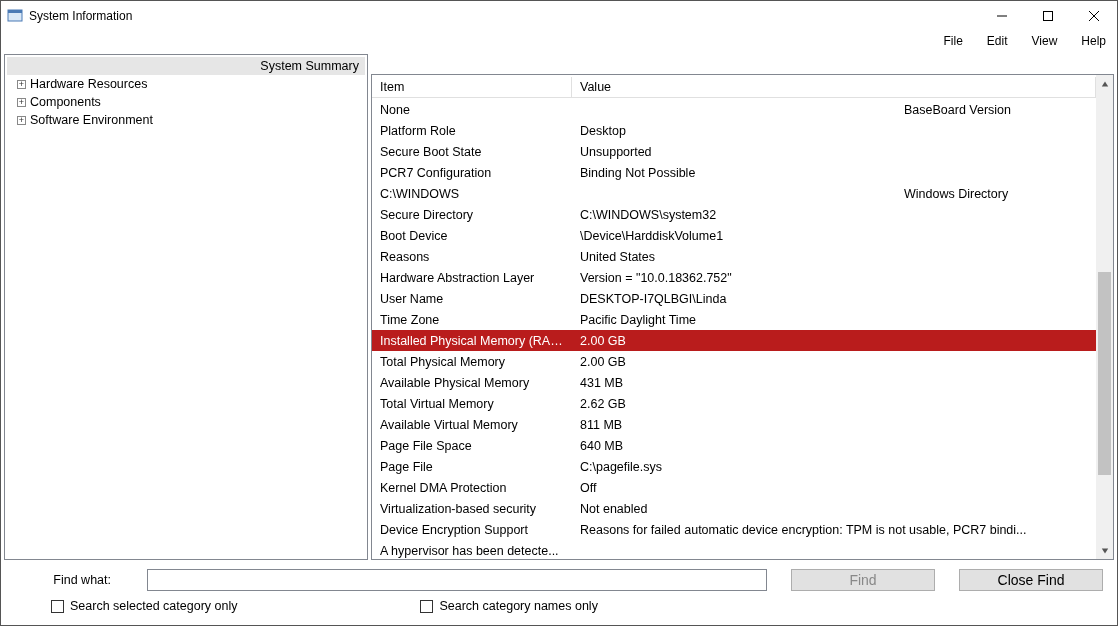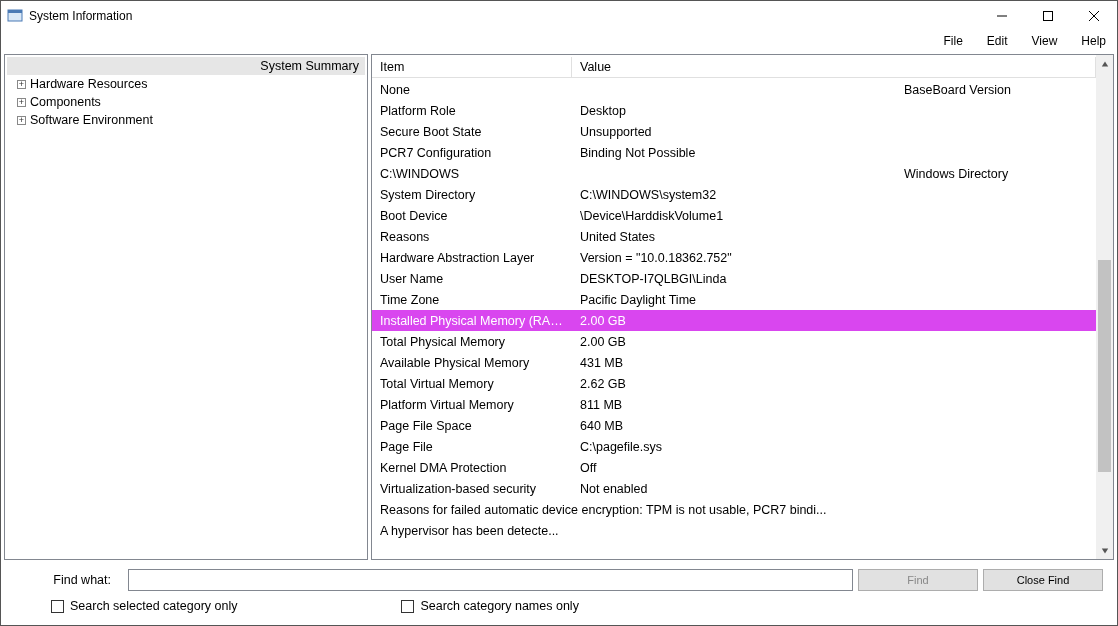--- a/index.html
+++ b/index.html
@@ -15,46 +15,46 @@
   
   .menubar { display: flex; align-items: center; height: 20px; padding: 0 4px; gap: 10px; justify-content: flex-end; }
   .menuitem { padding: 2px 7px; font-size: 12px; }
   
   .main { flex: 1; display: flex; border-top: 0; padding: 3px; gap: 3px; min-height: 0; }
   .pane-left { width: 364px; border: 1px solid #828790; padding: 2px 2px; overflow: hidden; }
   .tree { font-size: 12.5px; text-align: right; }
   .tree-root { background: #e6e6e6; padding: 2px 6px; }
   .tree-item { display: flex; align-items: center; padding: 2px 0 2px 10px; gap: 4px; }
   .expander { width: 9px; height: 9px; border: 1px solid #888; display: inline-flex; align-items: center; justify-content: center; font-size: 9px; line-height: 1; color: #333; }
-  .pane-right { flex: 1; border: 1px solid #828790; display: flex; min-width: 0; }
+  .pane-right { flex: 1; border: 1px solid #828790; display: flex; min-width: 0; margin-top: 20px; }
   .details { flex: 1; display: flex; flex-direction: column; min-width: 0; }
   .headerrow { display: flex; border-bottom: 0; height: 24px; align-items: center; }
   .headerrow .col { padding: 3px 8px; font-size: 12.5px; border-right: 1px solid #e0e0e0; border-bottom: 1px solid #e0e0e0; background: #fff; }
   .headerrow .col:last-child { border-right: 1px solid #e0e0e0; }
   .col-item { width: 200px; flex: 0 0 auto; }
   .col-value { flex: 1; min-width: 0; }
   .rows { flex: 1; overflow: hidden; }
   .row { display: flex; align-items: center; height: 21px; }
   .row .cell { padding: 0 8px; font-size: 12.5px; white-space: nowrap; overflow: hidden; text-overflow: ellipsis; }
   .row .cell-item { width: 200px; flex: 0 0 auto; }
   .row .cell-value { flex: 1; min-width: 0; }
-  .row.selected { background: #d946ef; color: #fff; }
+  .row.selected { background: #b91c1c; color: #fff; }
   .vscrollbar { width: 17px; background: #f0f0f0; display: flex; flex-direction: column; }
   .sb-btn { height: 17px; display: flex; align-items: center; justify-content: center; }
   .sb-btn svg { width: 8px; height: 8px; fill: #555; }
   .sb-track { flex: 1; position: relative; }
   .sb-thumb { position: absolute; left: 2px; right: 2px; top: 40%; height: 45%; background: #c2c2c2; border-radius: 0; }
   
   .footer { height: 62px; padding: 6px 14px 4px 14px; display: flex; flex-direction: column; gap: 8px; }
-  .findrow { display: flex; align-items: center; gap: 5px; justify-content: center; }
+  .findrow { display: flex; align-items: center; gap: 24px; justify-content: center; }
   .findlabel { width: 108px; text-align: right; padding-right: 12px; font-size: 12.5px; }
   .findinput { flex: 1; height: 22px; border: 1px solid #828790; padding: 2px 4px; font-size: 12.5px; }
-  .btn { width: 120px; height: 22px; border: 1px solid #adadad; background: #e1e1e1; font-size: 11px; display: flex; align-items: center; justify-content: center; }
+  .btn { width: 144px; height: 22px; border: 1px solid #adadad; background: #e1e1e1; font-size: 14px; display: flex; align-items: center; justify-content: center; }
   .btn.disabled { color: #888; }
-  .checkrow { display: flex; align-items: center; gap: 40px; padding-left: 36px; text-align: center; }
+  .checkrow { display: flex; align-items: center; gap: 59px; padding-left: 36px; text-align: center; }
   .check { display: flex; align-items: center; gap: 6px; font-size: 12.5px; }
   .checkbox { width: 13px; height: 13px; border: 1px solid #333; background: #fff; }
   .checkrow .col2 { margin-left: 124px; }
 </style>
 </head>
 <body>
 
 <div class="window">
 
   <div class="titlebar">
@@ -133,21 +133,21 @@
             </div>
             <div class="row">
               <div class="cell cell-item">PCR7 Configuration</div>
               <div class="cell cell-value">Binding Not Possible</div>
             </div>
             <div class="row">
               <div class="cell cell-value">C:\WINDOWS</div>
               <div class="cell cell-item">Windows Directory</div>
             </div>
             <div class="row">
-              <div class="cell cell-item">System Directory</div>
+              <div class="cell cell-item">Secure Directory</div>
               <div class="cell cell-value">C:\WINDOWS\system32</div>
             </div>
             <div class="row">
               <div class="cell cell-item">Boot Device</div>
               <div class="cell cell-value">\Device\HarddiskVolume1</div>
             </div>
             <div class="row">
               <div class="cell cell-item">Reasons</div>
               <div class="cell cell-value">United States</div>
             </div>
@@ -173,40 +173,41 @@
             </div>
             <div class="row">
               <div class="cell cell-item">Available Physical Memory</div>
               <div class="cell cell-value">431 MB</div>
             </div>
             <div class="row">
               <div class="cell cell-item">Total Virtual Memory</div>
               <div class="cell cell-value">2.62 GB</div>
             </div>
             <div class="row">
-              <div class="cell cell-item">Platform Virtual Memory</div>
+              <div class="cell cell-item">Available Virtual Memory</div>
               <div class="cell cell-value">811 MB</div>
             </div>
             <div class="row">
               <div class="cell cell-item">Page File Space</div>
               <div class="cell cell-value">640 MB</div>
             </div>
             <div class="row">
               <div class="cell cell-item">Page File</div>
               <div class="cell cell-value">C:\pagefile.sys</div>
             </div>
             <div class="row">
               <div class="cell cell-item">Kernel DMA Protection</div>
               <div class="cell cell-value">Off</div>
             </div>
             <div class="row">
               <div class="cell cell-item">Virtualization-based security</div>
               <div class="cell cell-value">Not enabled</div>
             </div>
             <div class="row">
+              <div class="cell cell-item">Device Encryption Support</div>
               <div class="cell cell-value">Reasons for failed automatic device encryption: TPM is not usable, PCR7 bindi...</div>
             </div>
             <div class="row">
               <div class="cell cell-item">A hypervisor has been detecte...</div>
               <div class="cell cell-value"></div>
             </div>
           </div>
       </div>
       <div class="vscrollbar">
         <div class="sb-btn">

